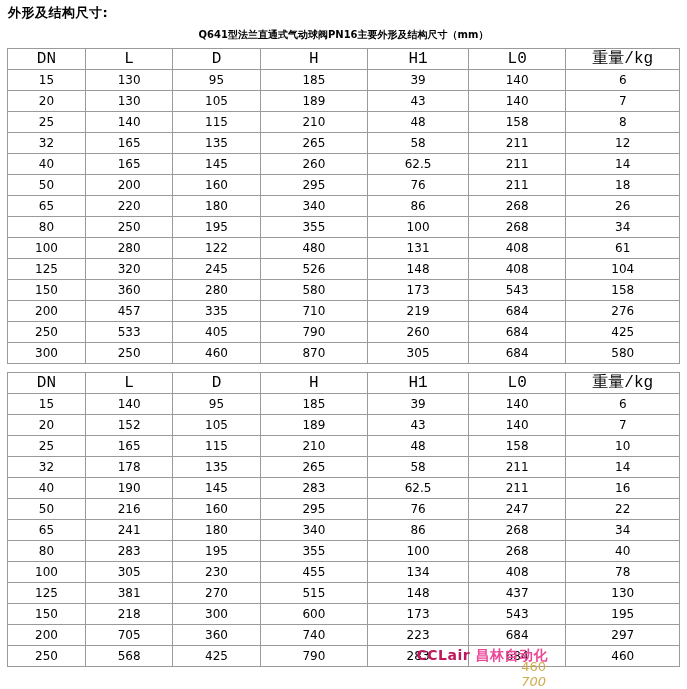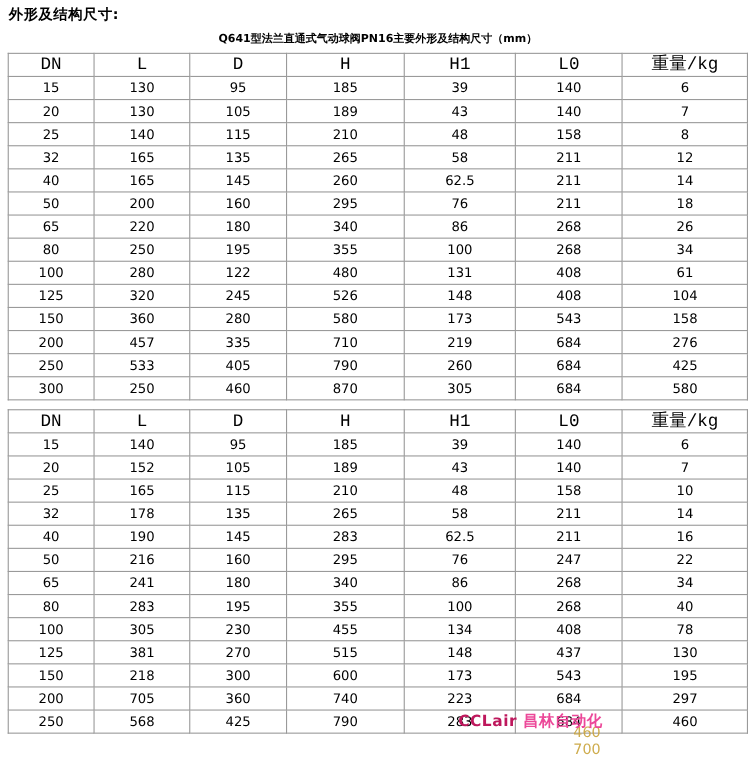--- a/index.html
+++ b/index.html
@@ -81,21 +81,21 @@
   .watermark .brand-cn { color: #ec4899; }
   .wm-number {
     position: absolute;
     right: 12px;
     bottom: 0px;
     font-size: 13px;
     color: #c9a33a;
     opacity: 0.9;
   }
   .wm-number .l1 { display: block; text-align: right; }
-  .wm-number .l2 { display: block; text-align: left; }
+  .wm-number .l2 { display: block; text-align: left; font-style: italic; }
 </style>
 </head>
 <body>
 
 <div class="page">
 
   <div class="section-heading">外形及结构尺寸:</div>
 
   <div class="table-block first">
     <div class="table-title">Q641型法兰直通式气动球阀PN16主要外形及结构尺寸（mm）</div>

